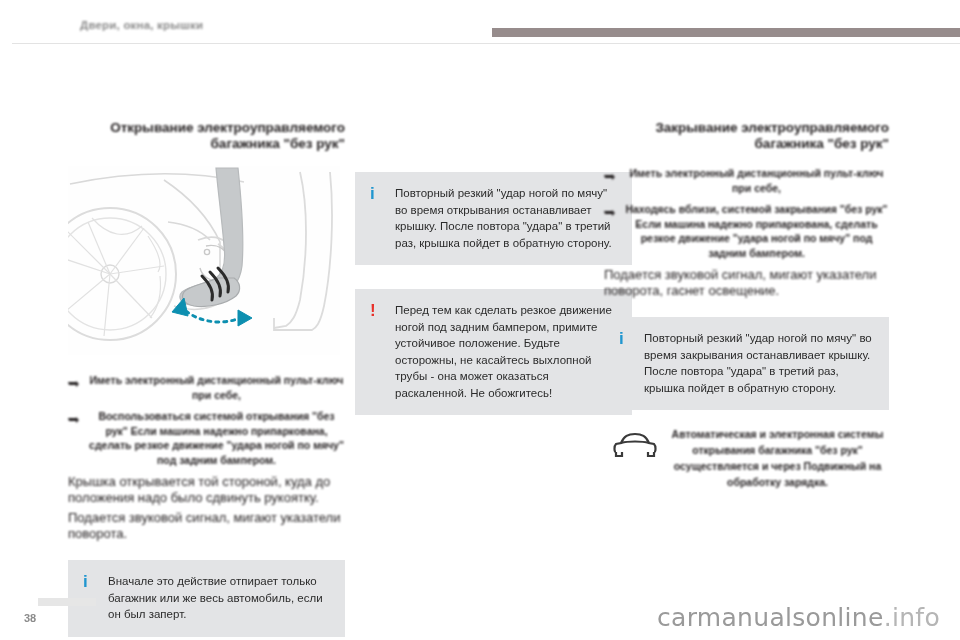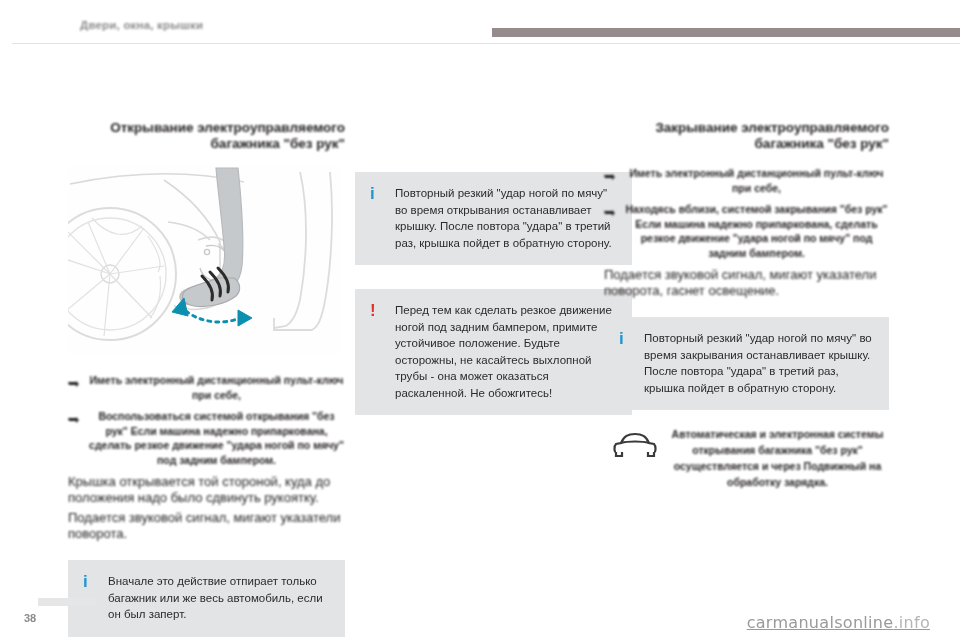--- a/index.html
+++ b/index.html
@@ -159,26 +159,25 @@
     margin-top: 8px;
   }
   .footer-tab {
     position: absolute;
     left: 38px; bottom: 34px;
     width: 58px; height: 8px;
     background: #e6e6e6;
   }
   .watermark {
     position: absolute;
-    right: 30px; bottom: 8px;
-    font-size: 16px;
+    right: 20px; bottom: 8px;
+    font-size: 25px;
     letter-spacing: .3px;
     color: #9a9a9a;
     font-family: "DejaVu Sans", sans-serif;
-    text-decoration: underline;
   }
   .watermark .tld { color: #b5b5b5; }
 </style>
 </head>
 <body>
 
 <div class="page-header">
   <div class="header-title">Двери, окна, крышки</div>
   <div class="header-bar"></div>
   <div class="header-rule"></div>

